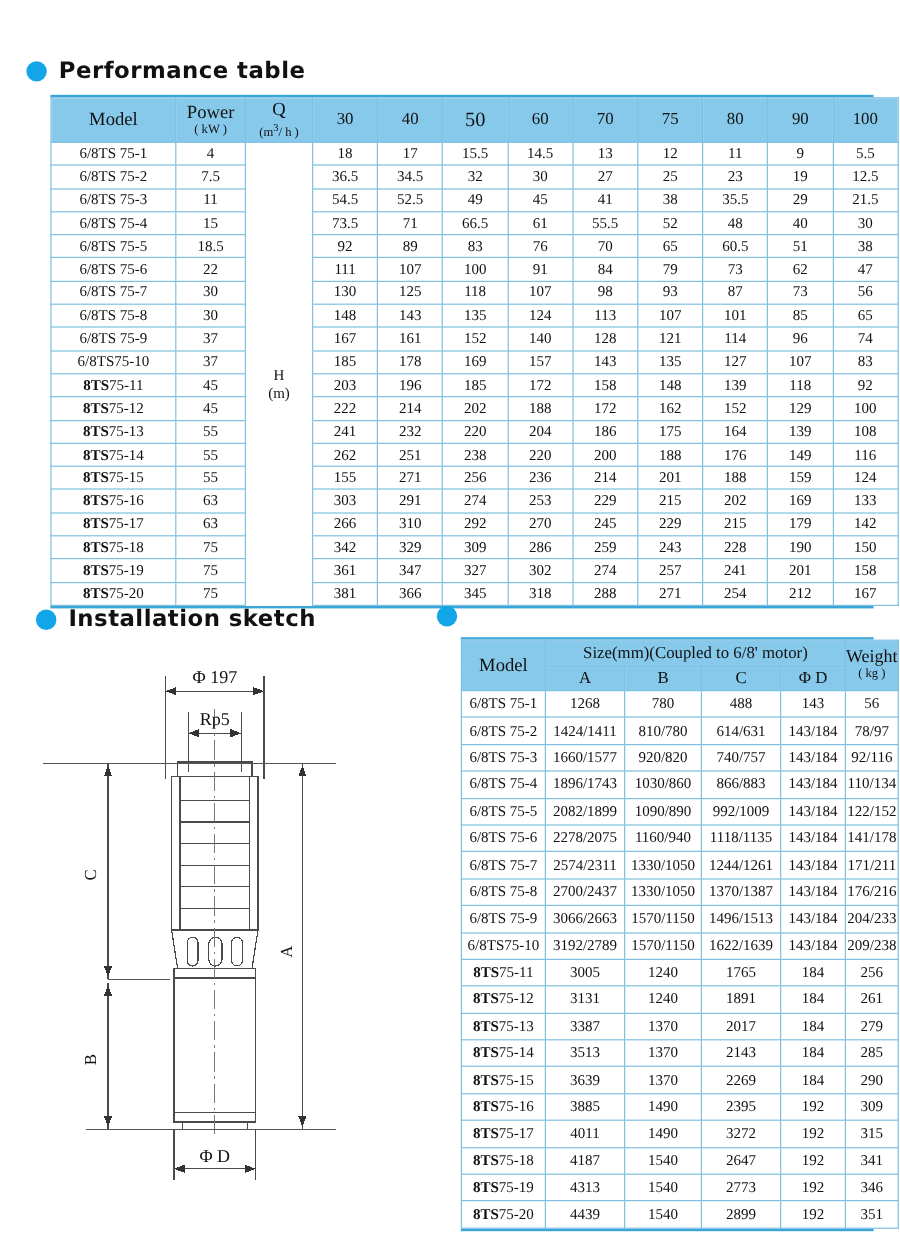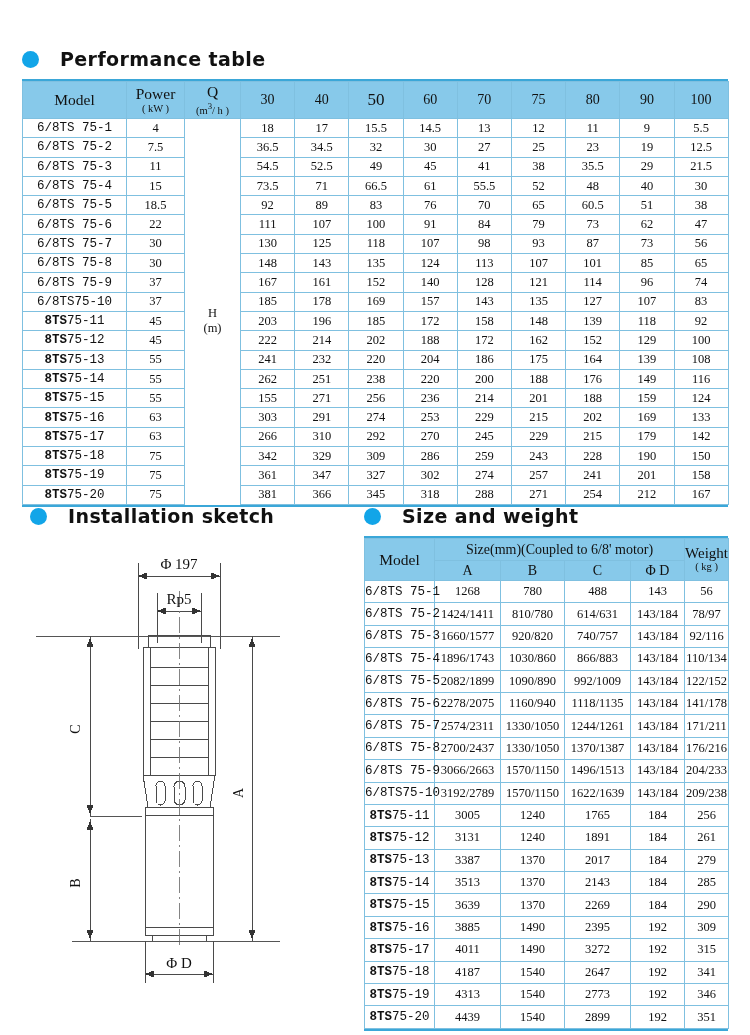--- a/index.html
+++ b/index.html
@@ -14,21 +14,21 @@
     position: relative;
     font-family: "Liberation Serif", serif;
     color: #1a1a1a;
     overflow: hidden;
   }
 
   
   .section-head {
     display: flex;
     align-items: center;
-    gap: 21px;
+    gap: 10px;
   }
   .bullet {
     width: 17px;
     height: 17px;
     border-radius: 50%;
     background: #12a5e8;
     flex: 0 0 auto;
   }
   .section-title {
     font-family: "DejaVu Sans", sans-serif;
@@ -55,40 +55,41 @@
   thead th {
     background: #87c9ea;
     font-weight: normal;
   }
   tbody td {
     background: #ffffff;
   }
   .tbl-wrap {
     border-top: 2.5px solid #3ba7d8;
     border-bottom: 2.5px solid #3ba7d8;
+    margin-left: 20px;
   }
 
   
   #perf-section {
     position: absolute;
     left: 22px;
     top: 48px;
     width: 706px;
   }
   #perf-section .section-head { margin-bottom: 9px; }
   #perf-table { width: 706px; }
   #perf-table th { height: 36px; font-size: 15px; }
   #perf-table td { height: 18.3px; font-size: 12.5px; }
   #perf-table .th-unit { font-size: 10.5px; display: block; line-height: 1.15; }
   #perf-table .th-main { font-size: 15.5px; display: block; line-height: 1.15; }
   #perf-table .col-model { width: 104px; }
   #perf-table .col-power { width: 58px; }
   #perf-table .col-q     { width: 56px; }
   #perf-table .flow-col  { width: 54.2px; }
-  .model-cell { font-size: 12.5px; white-space: nowrap; font-family: Liberation Mono, monospace; }
+  .model-cell { font-size: 12.5px; white-space: nowrap; }
   .model-cell b { font-weight: bold; }
   .h-label {
     font-size: 14px;
     line-height: 1.2;
     border-left: 1px solid #7fc0e0;
     border-right: 1px solid #7fc0e0;
     border-top: none;
     border-bottom: none;
     background: #fff;
   }
@@ -530,21 +531,20 @@
       <text id="lbl-b" x="50" y="352" font-size="14" transform="rotate(-90 50 352)">B</text>
       <text id="lbl-a" x="213" y="262" font-size="14" transform="rotate(-90 213 262)">A</text>
       <text id="lbl-dia-bottom" x="149" y="437" font-size="15">Φ D</text>
     </g>
   </svg>
 </section>
 
 <section id="size-section">
   <div class="section-head">
     <span class="bullet"></span>
-    <span class="section-title">Size and weight</span>
   </div>
 
   <div class="tbl-wrap">
     <table id="size-table">
       <colgroup>
         <col class="sz-model">
           <col class="sz-a">
           <col class="sz-b">
         <col class="sz-c">
           <col class="sz-d">

